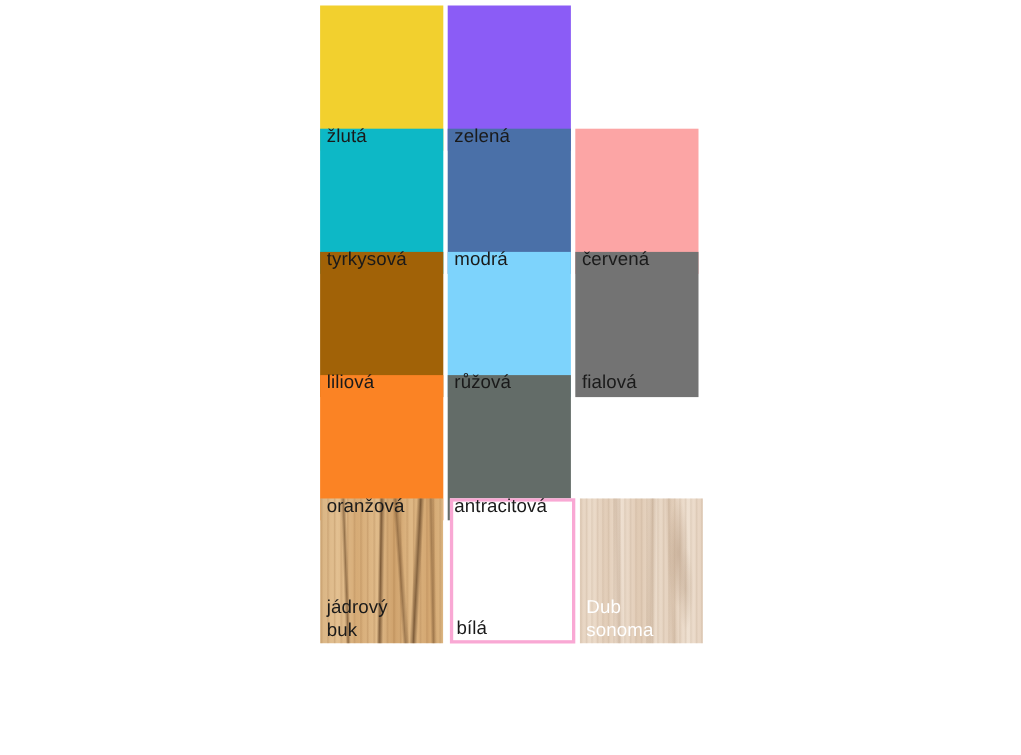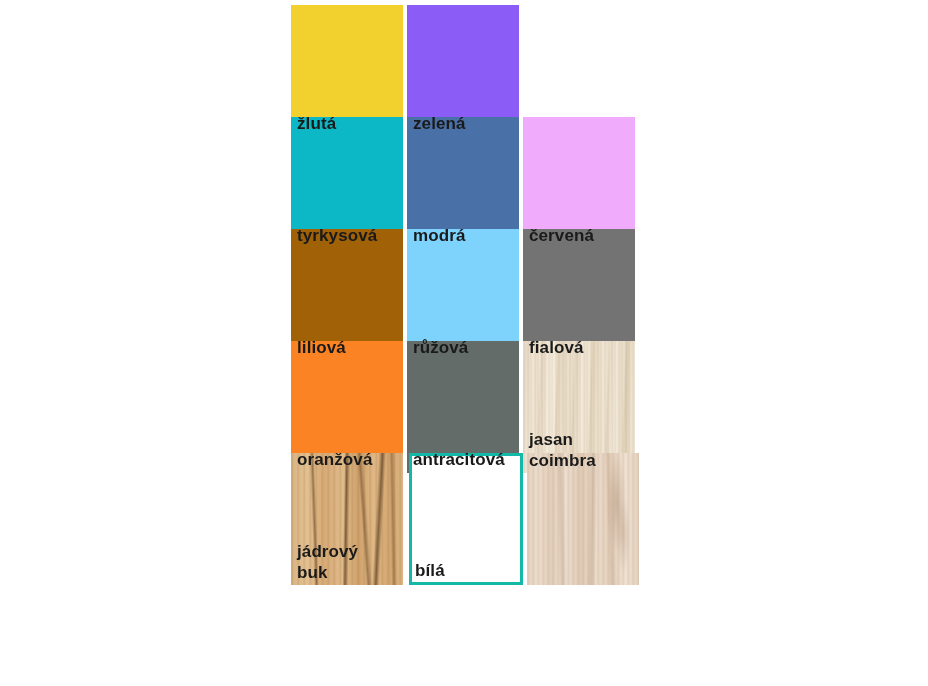--- a/index.html
+++ b/index.html
@@ -30,21 +30,20 @@
     height: 109px;
   }
 
   .swatch {
     position: relative;
     width: 112px;
     height: 132px;
     box-sizing: border-box;
     overflow: hidden;
     flex: 0 0 112px;
-    font-weight: bold;
   }
 
   .swatch.empty {
     background: transparent;
   }
 
   .swatch-label {
     position: absolute;
     left: 6px;
     bottom: 3px;
@@ -60,21 +59,21 @@
     color: #ffffff;
   }
 
   .swatch-label.two-line {
     bottom: 2px;
   }
 
   
   .swatch.framed {
     background: #ffffff;
-    border: 3px solid #14b8a6;
+    border: 3px solid #f9a8d4;
     width: 114px;
     flex: 0 0 114px;
     margin-left: 2px;
   }
   .swatch.framed .swatch-label {
     left: 3px;
     bottom: 1px;
   }
 
   
@@ -199,21 +198,21 @@
     </div>
   </div>
 
   <div class="swatch-row">
     <div class="swatch" style="background:#0DB8C6">
       <span class="swatch-label">tyrkysová</span>
     </div>
     <div class="swatch" style="background:#4A70A8">
       <span class="swatch-label">modrá</span>
     </div>
-    <div class="swatch" style="background:#f0abfc">
+    <div class="swatch" style="background:#fca5a5">
       <span class="swatch-label">červená</span>
     </div>
   </div>
 
   <div class="swatch-row">
     <div class="swatch" style="background:#a16207">
       <span class="swatch-label">liliová</span>
     </div>
     <div class="swatch" style="background:#7dd3fc">
       <span class="swatch-label">růžová</span>
@@ -222,45 +221,40 @@
       <span class="swatch-label">fialová</span>
     </div>
   </div>
 
   <div class="swatch-row">
     <div class="swatch" style="background:#FB8324">
       <span class="swatch-label">oranžová</span>
     </div>
     <div class="swatch" style="background:#636C68">
       <span class="swatch-label">antracitová</span>
-    </div>
-    <div class="swatch wood-jasan">
-      <span class="wood-base"></span>
-      <span class="grain-fine"></span>
-      <span class="grain-streaks"></span>
-      <span class="swatch-label two-line">jasan
-coimbra</span>
     </div>
   </div>
 
   <div class="swatch-row">
     <div class="swatch wood-buk">
       <span class="wood-base"></span>
       <span class="grain-fine"></span>
       <span class="grain-streaks"></span>
       <span class="swatch-label two-line">jádrový
 buk</span>
     </div>
     <div class="swatch framed">
       <span class="swatch-label">bílá</span>
     </div>
     <div class="swatch wood-sonoma">
       <span class="wood-base"></span>
       <span class="grain-broad"></span>
       <span class="grain-fine"></span>
+      <span class="swatch-label two-line light">Dub
+sonoma</span>
     </div>
   </div>
 
   <div class="swatch-row">
     <div class="swatch empty"></div>
     <div class="swatch empty"></div>
   </div>
 
 </div>
 

